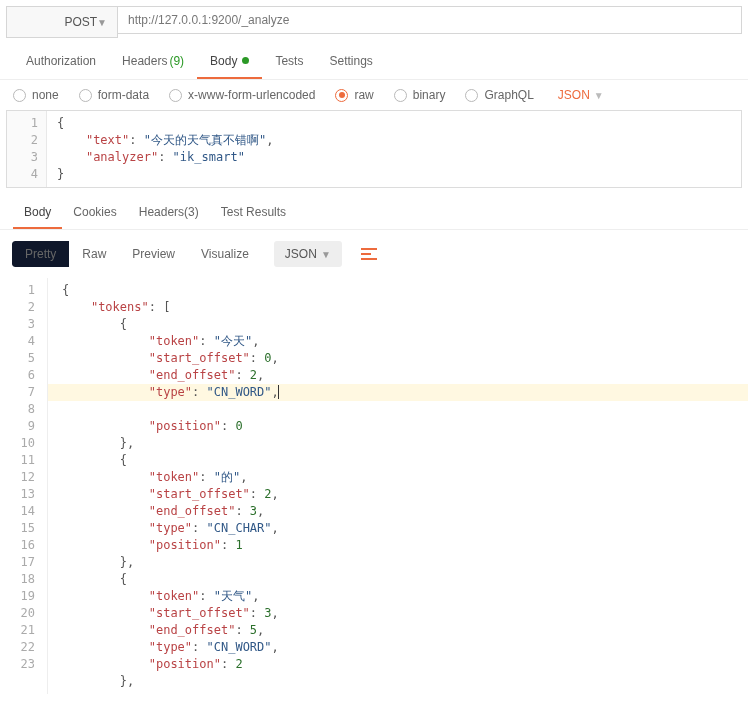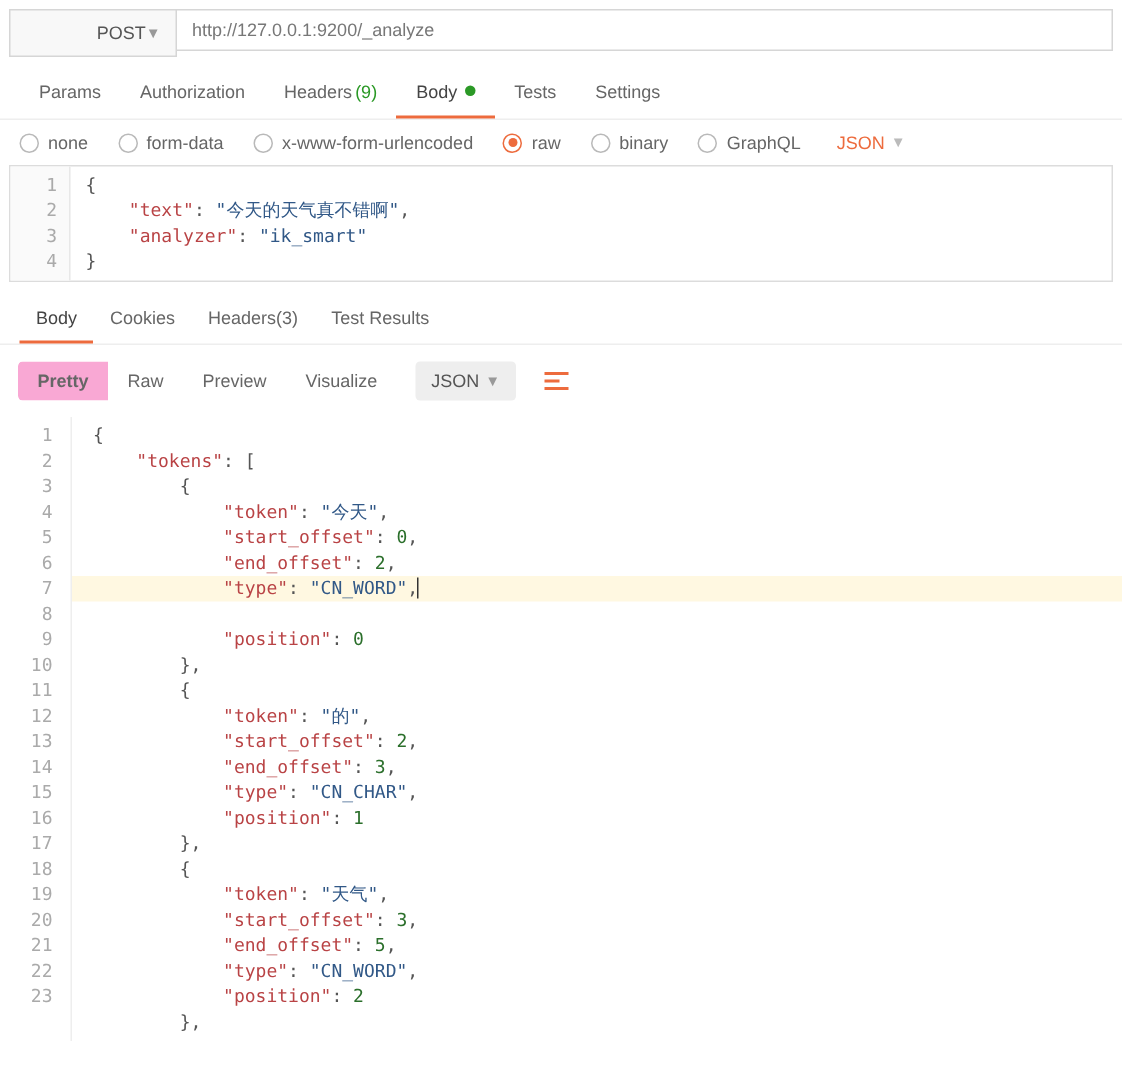--- a/index.html
+++ b/index.html
@@ -40,21 +40,21 @@
   
   .resp-tabs { display: flex; gap: 0; padding: 0 13px; border-bottom: 1px solid #eee; height: 34px; align-items: stretch; }
   .resp-tab { padding: 0 11px; display: flex; align-items: center; font-size: 12px; color: #666; cursor: pointer; border-bottom: 2px solid transparent; }
   .resp-tab.active { border-bottom-color: #ed6b3d; color: #444; }
 
   
   .resp-toolbar { display: flex; gap: 0; padding: 10px 12px; align-items: center; }
   .btn-grp { display: flex; border-radius: 3px; overflow: hidden; }
   .btn { padding: 6px 13px; font-size: 12px; color: #666; cursor: pointer; background: #fff; }
   .btn-grp .btn.first { border-radius: 3px 0 0 3px; }
-  .btn.active { background: #f9a8d4; font-weight: bold; }
+  .btn.active { background: #0f172a; }
   .dd { display: flex; align-items: center; gap: 4px; background: #eee; padding: 6px 11px; border-radius: 3px; margin-left: 12px; cursor: pointer; }
   .iconbtn { width: 30px; height: 28px; display: flex; align-items: center; justify-content: center; margin-left: 12px; cursor: pointer; }
   .wrap-icon { display: inline-flex; flex-direction: column; align-items: flex-start; }
   .wrap-icon span { display: block; border-top: 2px solid #ed6b3d; margin-bottom: 3px; }
   .wrap-icon .a { width: 16px; }
   .wrap-icon .b { width: 10px; }
   .wrap-icon .c { width: 16px; margin-bottom: 0; }
 
   
   .resp-editor { display: flex; font-family: Consolas, Menlo, monospace; font-size: 12px; }
@@ -70,21 +70,20 @@
   <div class="method-select">
     <span>POST</span>
     <span class="chev">▼</span>
   </div>
   <div class="urlbox">
     <span>http://127.0.0.1:9200/_analyze</span>
   </div>
 </div>
 
 <div class="req-tabs">
-  <div class="req-tab">Params</div>
   <div class="req-tab">Authorization</div>
   <div class="req-tab">
     <span>Headers</span>
     <span class="count">(9)</span>
   </div>
   <div class="req-tab active">
     <span>Body</span>
     <span class="dot"></span>
   </div>
   <div class="req-tab">Tests</div>

